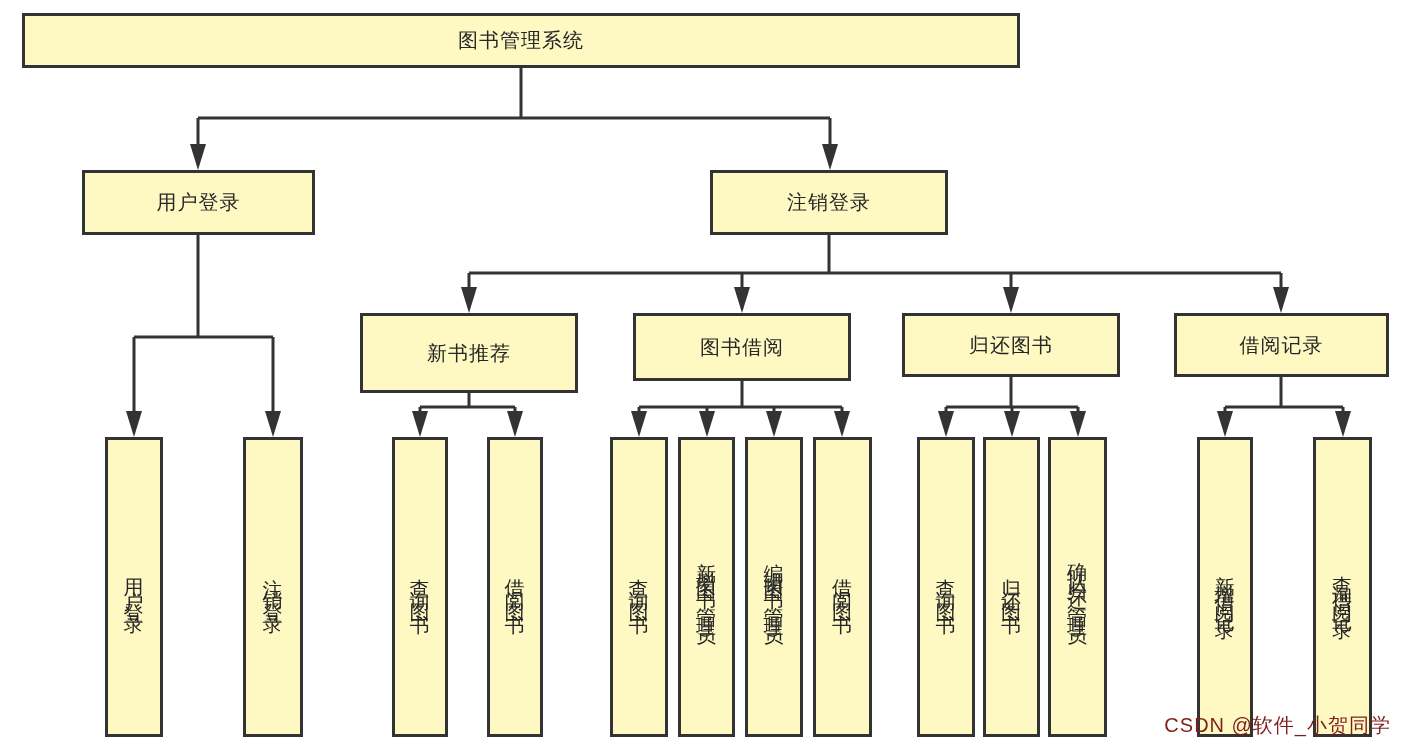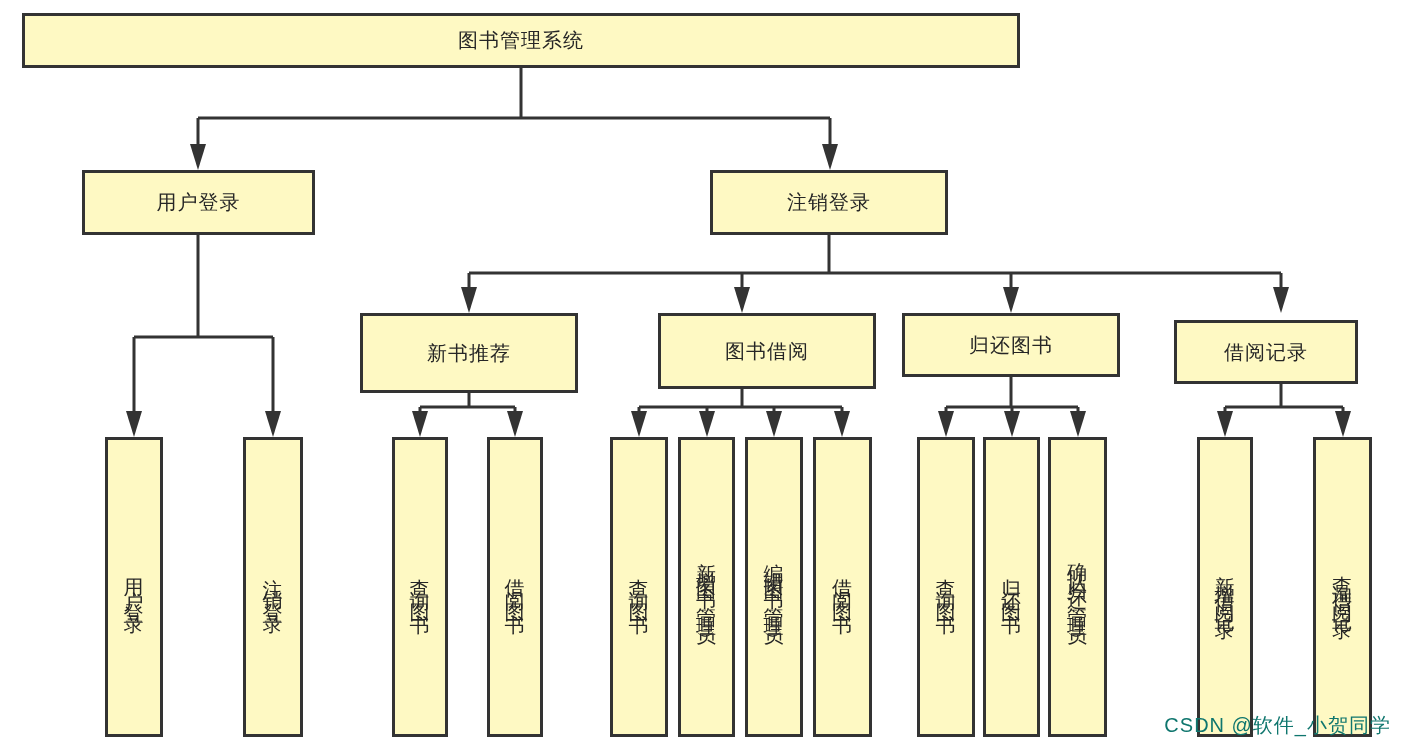--- a/index.html
+++ b/index.html
@@ -36,21 +36,21 @@
     white-space:nowrap;
   }
   .box.v.long span{
     letter-spacing:9px;
   }
   #watermark{
     position:absolute;
     right:14px;
     bottom:8px;
     font-size:20px;
-    color:#0f766e;
+    color:#7f1d1d;
     z-index:2;
     letter-spacing:1px;
     white-space:nowrap;
   }
 </style>
 </head>
 <body>
 
 <div id="canvas">
 
@@ -108,27 +108,27 @@
   <div class="box h" style="left:82px;top:170px;width:233px;height:65px">
     <span>用户登录</span>
   </div>
   <div class="box h" style="left:710px;top:170px;width:238px;height:65px">
     <span>注销登录</span>
   </div>
 
   <div class="box h" style="left:360px;top:313px;width:218px;height:80px">
     <span>新书推荐</span>
   </div>
-  <div class="box h" style="left:658px;top:313px;width:218px;height:76px">
+  <div class="box h" style="left:633px;top:313px;width:218px;height:68px">
     <span>图书借阅</span>
   </div>
   <div class="box h" style="left:902px;top:313px;width:218px;height:64px">
     <span>归还图书</span>
   </div>
-  <div class="box h" style="left:1174px;top:320px;width:184px;height:64px">
+  <div class="box h" style="left:1174px;top:313px;width:215px;height:64px">
     <span>借阅记录</span>
   </div>
 
   <div class="box v" style="left:105px;top:437px;width:58px;height:300px">
     <span>用户登录</span>
   </div>
   <div class="box v" style="left:243px;top:437px;width:60px;height:300px">
     <span>注销登录</span>
   </div>
 

